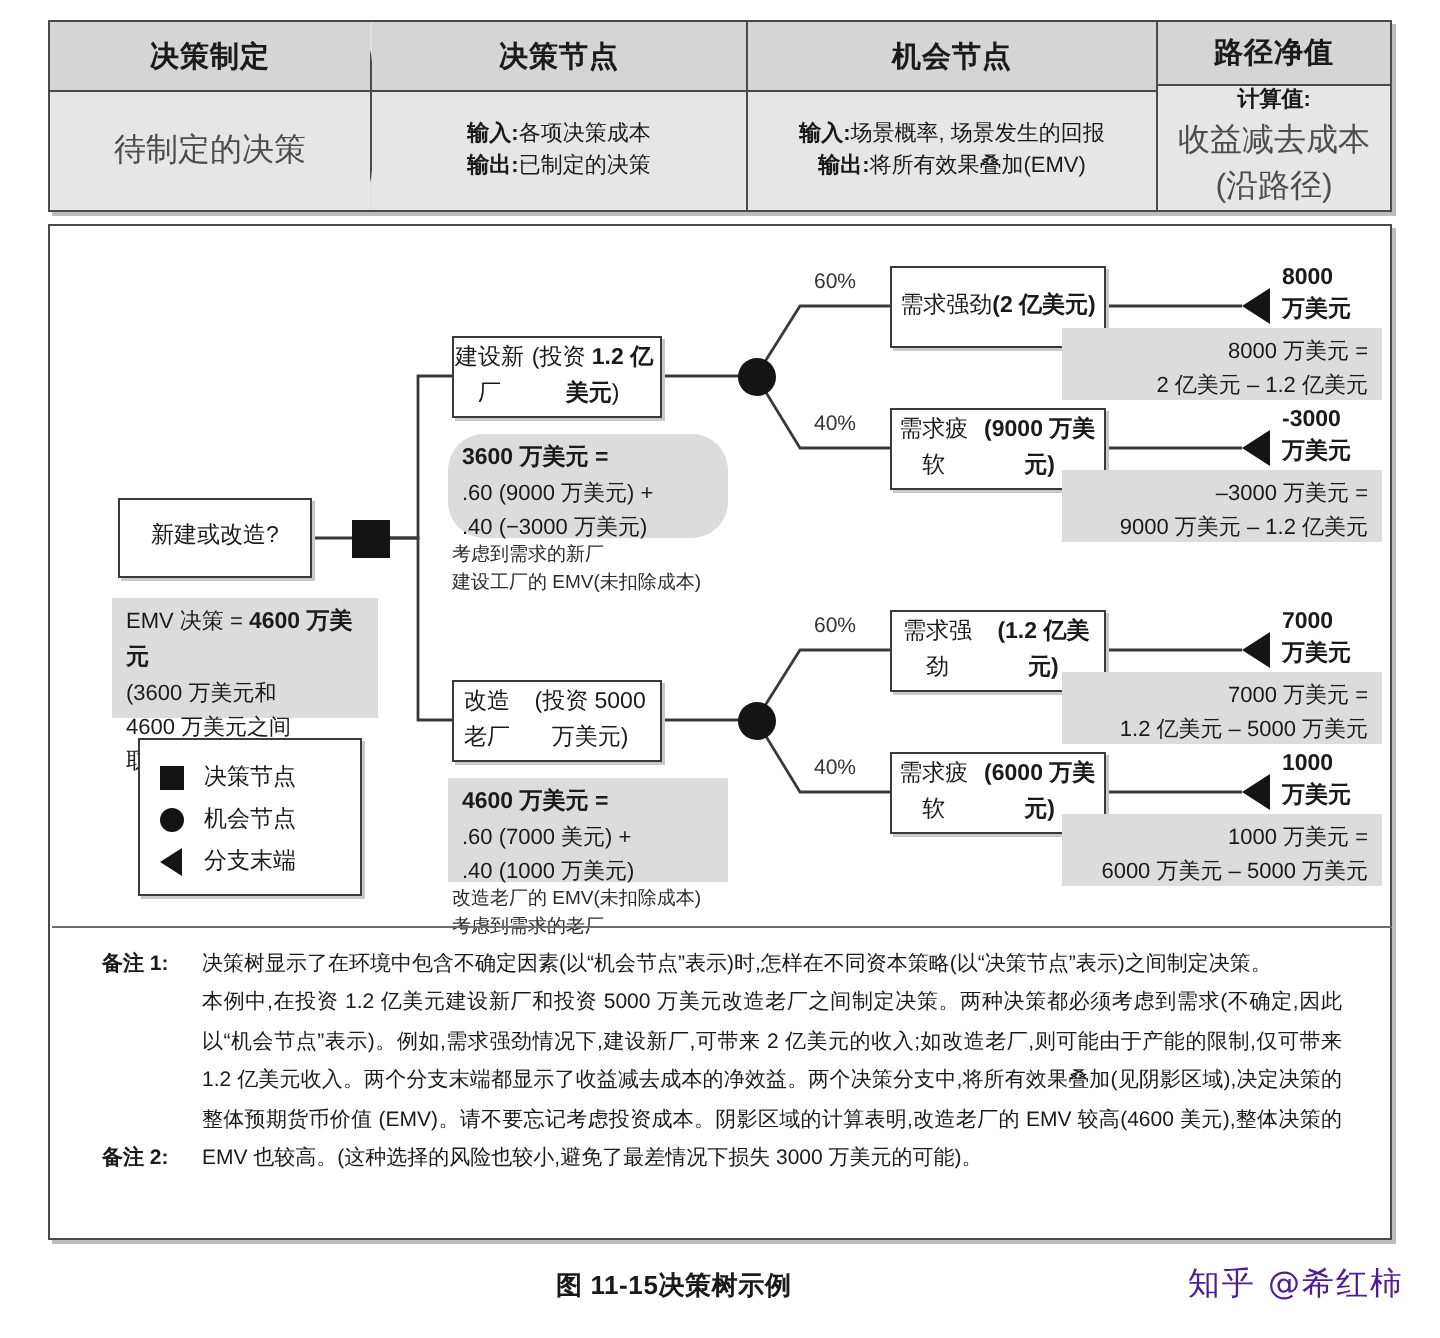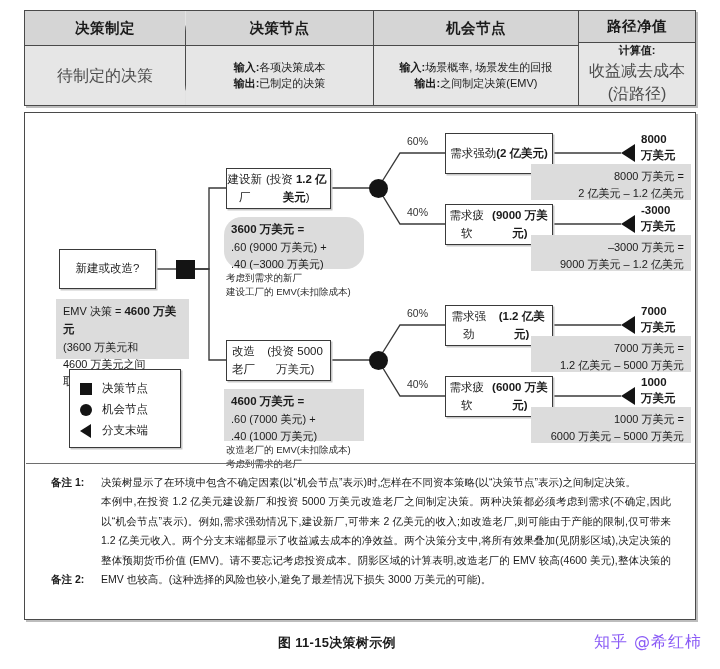--- a/index.html
+++ b/index.html
@@ -118,21 +118,21 @@
     border-top:1px solid #6e6e6e;
   }
 
   
   .caption{
     position:absolute;left:278px;top:634px;
     font-size:13px;font-weight:bold;letter-spacing:.3px;
   }
   .watermark{
     position:absolute;right:18px;top:632px;
-    font-size:16px;color:#8b5cf6;letter-spacing:1px;
+    font-size:16px;color:#4c1d95;letter-spacing:1px;
     font-family:"DejaVu Sans",sans-serif;
   }
 </style>
 </head>
 <body>
 
 <div id="root">
 
   <div class="hdr-table">
 
@@ -148,21 +148,21 @@
       <div class="hdr-body">
         <div><b>输入:</b><span>各项决策成本</span></div>
         <div><b>输出:</b><span>已制定的决策</span></div>
       </div>
     </div>
 
     <div class="hdr-col hdr-c2">
       <div class="hdr-top">机会节点</div>
       <div class="hdr-body">
         <div><b>输入:</b><span>场景概率, 场景发生的回报</span></div>
-        <div><b>输出:</b><span>之间制定决策(EMV)</span></div>
+        <div><b>输出:</b><span>将所有效果叠加(EMV)</span></div>
       </div>
     </div>
 
     <div class="hdr-col hdr-c3">
       <div class="hdr-top">路径净值</div>
       <div class="hdr-body">
         <div><b>计算值:</b></div>
         <div class="muted">收益减去成本</div>
         <div class="muted">(沿路径)</div>
       </div>

